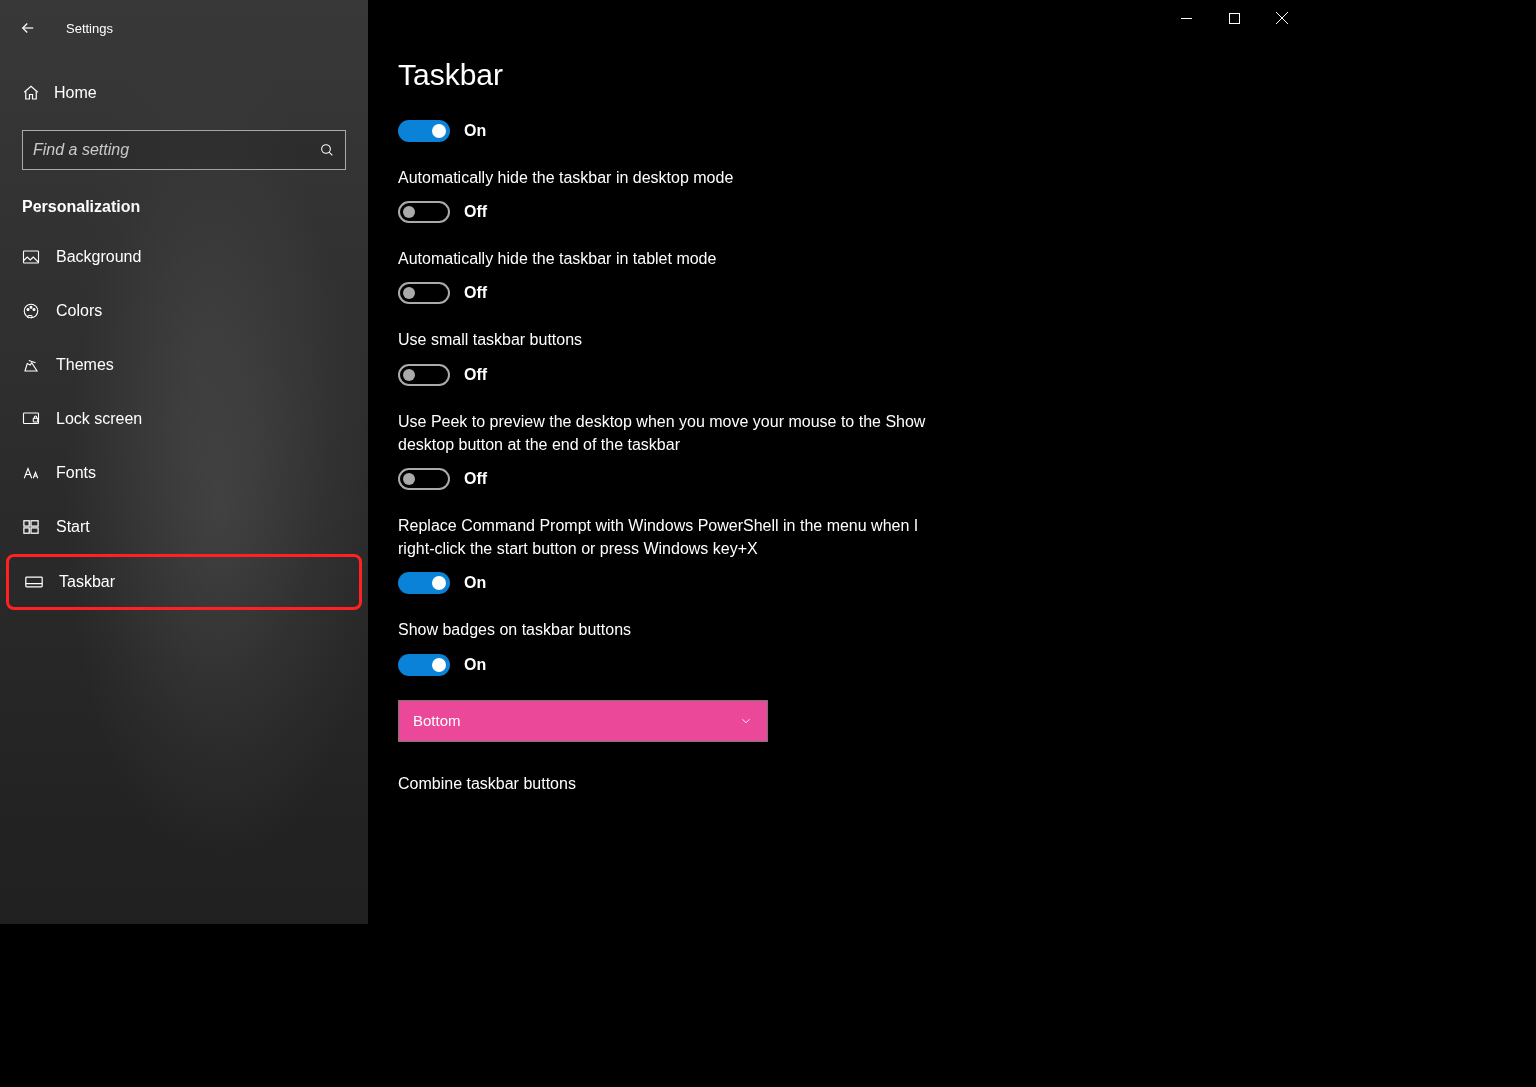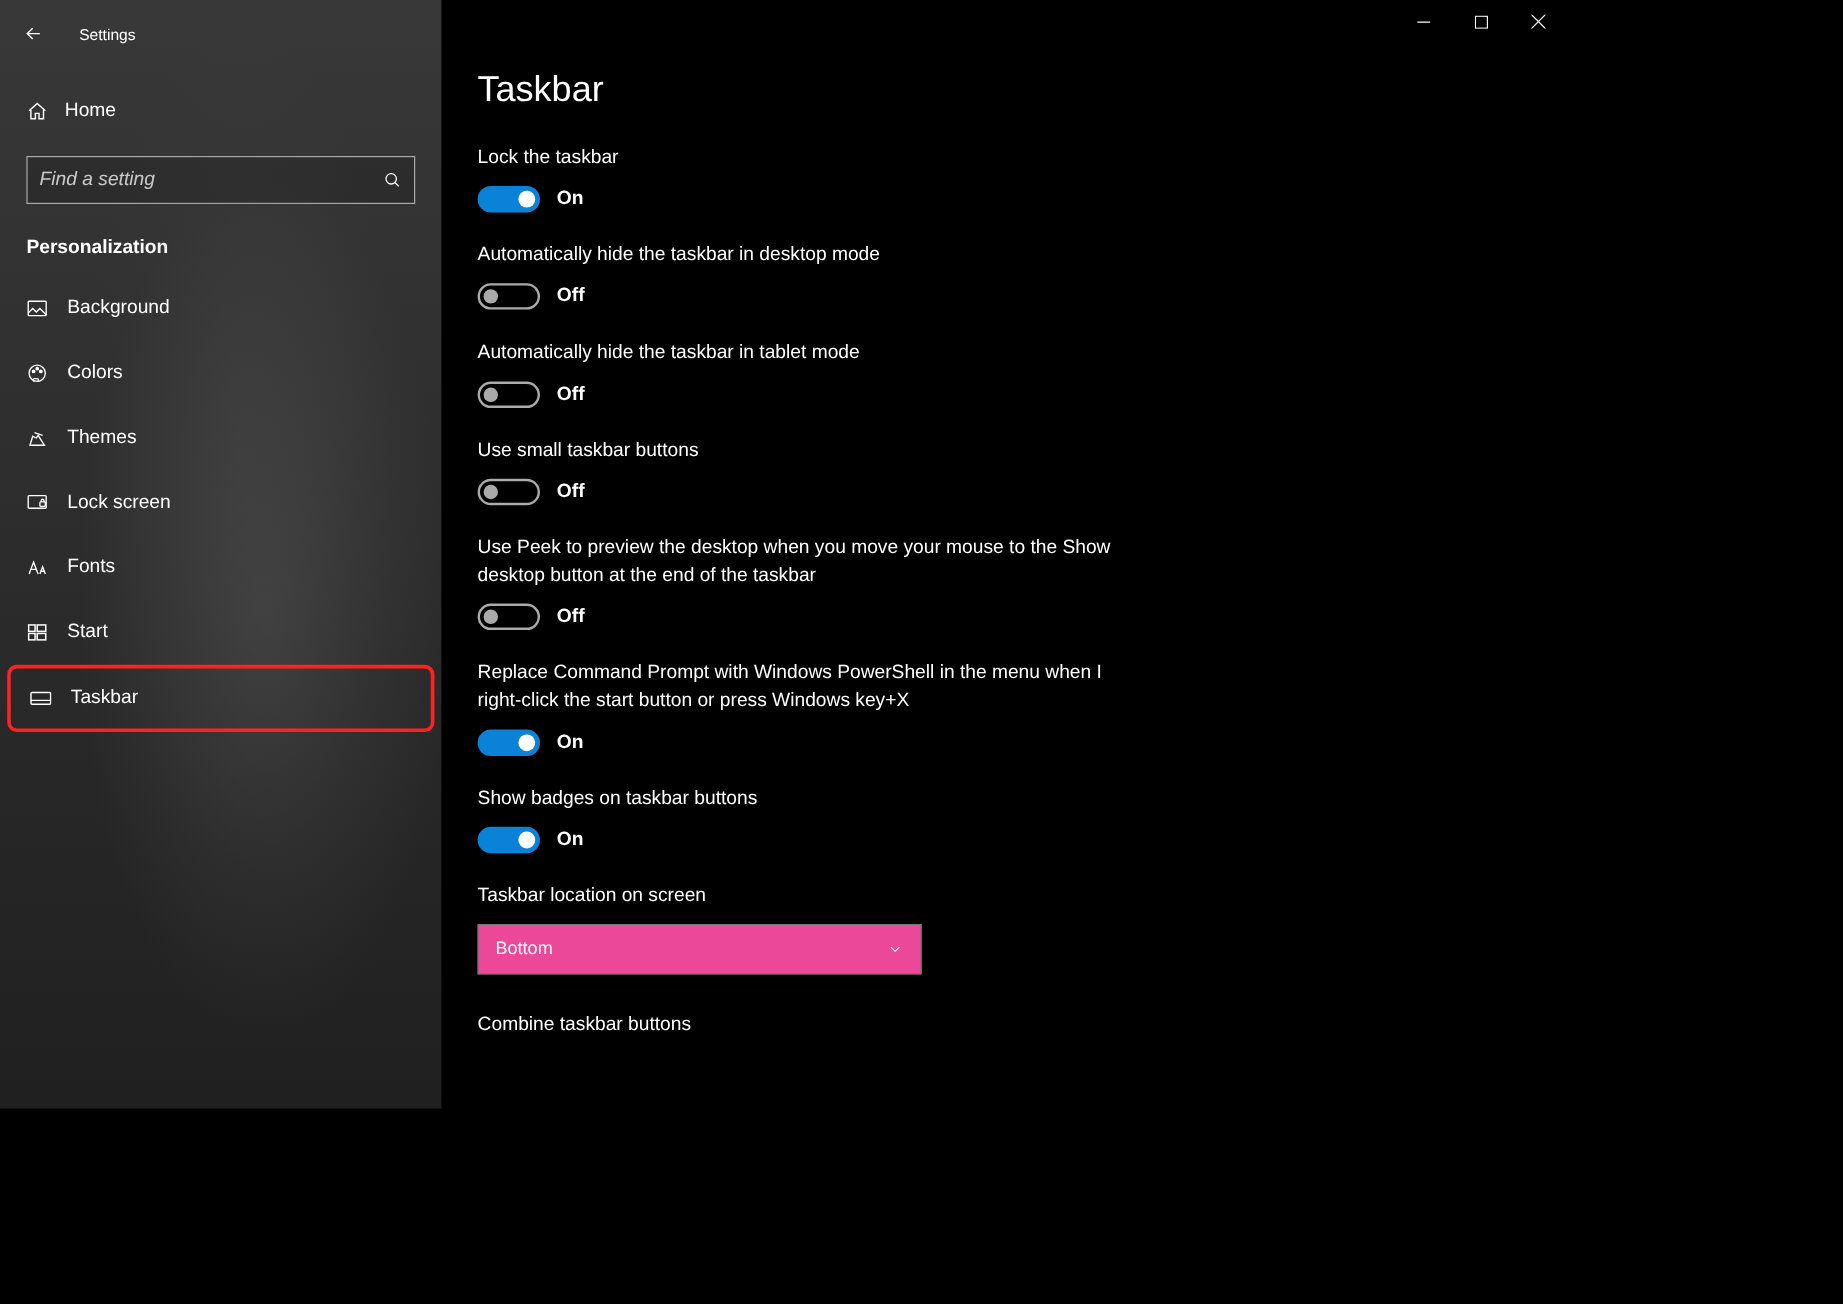--- a/index.html
+++ b/index.html
@@ -296,21 +296,20 @@
         <svg width="12" height="12" viewBox="0 0 12 12" stroke="#fff" stroke-width="1">
           <line x1="0" y1="0" x2="12" y2="12"></line>
           <line x1="12" y1="0" x2="0" y2="12"></line>
         </svg>
       </div>
   </div>
 
   <h1 class="page-title">Taskbar</h1>
 
   <div class="setting">
-    <div class="setting-label">Lock the taskbar</div>
     <div class="toggle-row">
       <div class="toggle on">
           <div class="knob"></div>
         </div>
       <div class="toggle-state">On</div>
     </div>
   </div>
 
   <div class="setting">
     <div class="setting-label">Automatically hide the taskbar in desktop mode</div>
@@ -366,21 +365,20 @@
     <div class="setting-label">Show badges on taskbar buttons</div>
     <div class="toggle-row">
       <div class="toggle on">
           <div class="knob"></div>
         </div>
       <div class="toggle-state">On</div>
     </div>
   </div>
 
   <div class="setting">
-    <div class="setting-label">Taskbar location on screen</div>
     <div class="dropdown">
       <span class="value">Bottom</span>
       <svg width="14" height="14" viewBox="0 0 24 24" fill="none" stroke="#fff" stroke-width="1.6">
           <path d="M6 9l6 6 6-6"></path>
         </svg>
     </div>
   </div>
 
   <div class="setting" style="margin-top:30px;">
     <div class="setting-label">Combine taskbar buttons</div>

